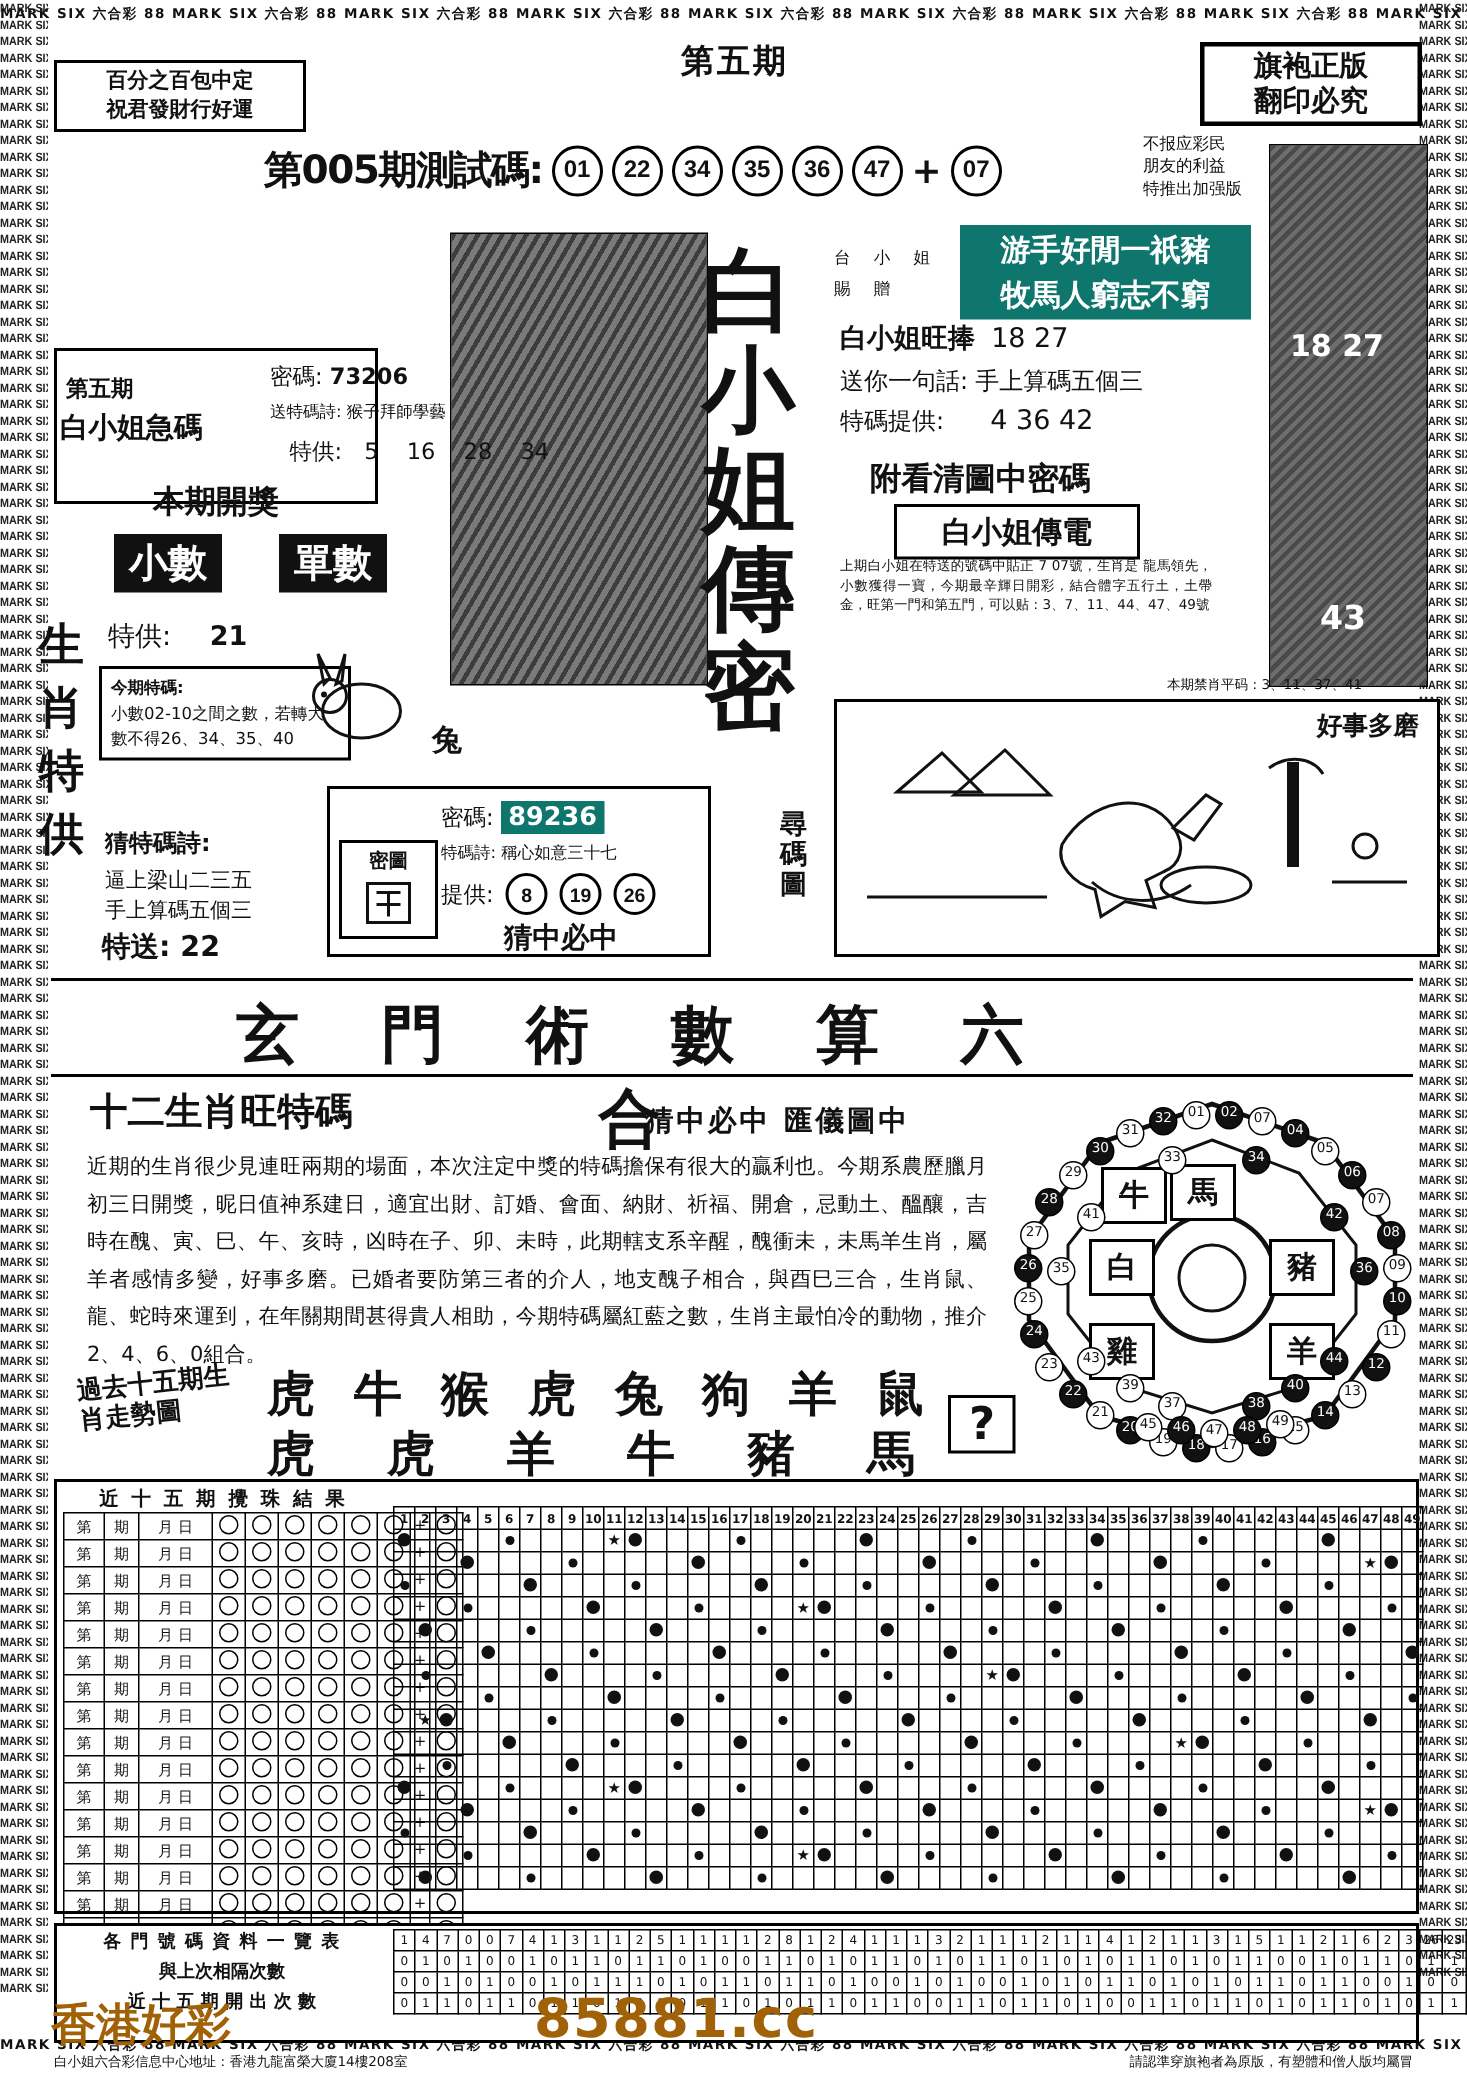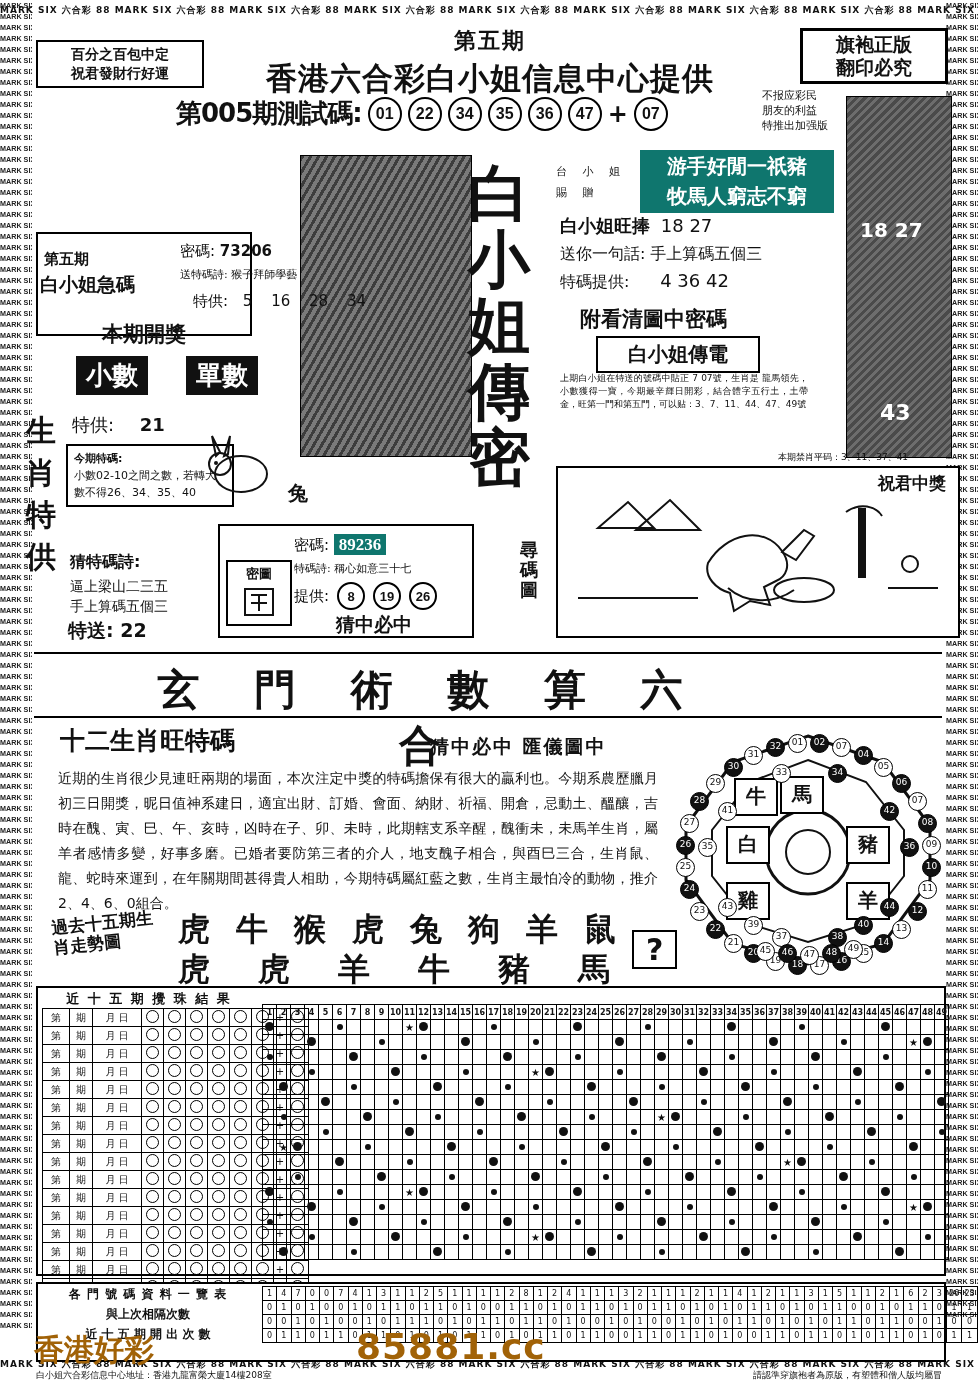--- a/index.html
+++ b/index.html
@@ -347,21 +347,20 @@
     <div>MARK SIX 六合彩 88</div>
 </div>
 
 <div class="abs promo-box" style="left:36px;top:40px;width:148px;">
   <div>百分之百包中定</div>
   <div>祝君發財行好運</div>
 </div>
 
 <div class="abs ctr" style="left:200px;top:26px;width:580px;">
   <div class="issue-top">第五期</div>
-  <div class="title-main" style="margin-top:2px;">香港六合彩白小姐信息中心提供</div>
 </div>
 
 <div class="abs stamp" style="left:800px;top:28px;width:130px;">
   <div>旗袍正版</div>
   <div>翻印必究</div>
 </div>
 
 <div class="abs testcode-row" style="left:176px;top:96px;">
   <span class="testcode-label">第005期測試碼:</span>
   <span class="ball">01</span>
@@ -413,21 +412,21 @@
   <span style="font-size:16px;">特碼提供:</span>
   <span style="font-size:18px;margin-left:26px;">4  36  42</span>
 </div>
 <div class="abs b" style="left:580px;top:305px;font-size:21px;">附看清圖中密碼</div>
 <div class="abs box b ctr" style="left:596px;top:336px;width:160px;font-size:20px;padding:3px 0;">白小姐傳電</div>
 
 <div class="abs tiny" style="left:560px;top:372px;width:248px;text-align:justify;line-height:13px;">上期白小姐在特送的號碼中貼正 7 07號，生肖是 龍馬領先，小數獲得一寶，今期最辛輝日開彩，結合體字五行土，土帶金，旺第一門和第五門，可以贴：3、7、11、44、47、49號</div>
 <div class="abs tiny" style="left:778px;top:452px;width:170px;">本期禁肖平码：3、11、37、41</div>
 
 <div class="abs box" style="left:556px;top:466px;width:400px;height:168px;">
-  <div class="b" style="position:absolute;right:12px;top:4px;font-size:17px;">祝君中獎</div>
+  <div class="b" style="position:absolute;right:12px;top:4px;font-size:17px;">好事多磨</div>
   <svg width="396" height="160" viewBox="0 0 396 160">
     <path d="M40 60 l30 -26 l26 26 z" fill="none" stroke="#111" stroke-width="2"></path>
     <path d="M78 62 l34 -30 l30 30 z" fill="none" stroke="#111" stroke-width="2"></path>
     <path d="M150 95 c18 -30 56 -38 74 -12 c10 14 4 26 -6 30 l-12 6 l6 18 l-20 -4 l-16 10 l-4 -18 c-14 -4 -26 -16 -22 -30z" fill="none" stroke="#111" stroke-width="2"></path>
     <path d="M224 84 l22 -22 l10 6 l-18 24z" fill="none" stroke="#111" stroke-width="2"></path>
     <path d="M170 120 c18 16 46 16 66 2" fill="none" stroke="#111" stroke-width="2"></path>
     <ellipse cx="246" cy="122" rx="30" ry="12" fill="none" stroke="#111" stroke-width="2"></ellipse>
     <path d="M300 40 l8 0 l0 70 l-8 0z" fill="#111"></path>
     <path d="M288 44 c14 -10 30 -6 36 4" fill="none" stroke="#111" stroke-width="2"></path>
     <path d="M20 130 l120 0" stroke="#111" stroke-width="2" fill="none"></path>
@@ -493,21 +492,21 @@
 <div class="abs box" style="left:218px;top:524px;width:252px;height:110px;"></div>
 <div class="abs box ctr b" style="left:226px;top:560px;width:62px;height:62px;font-size:13px;">
   <div style="margin-top:3px;">密圖</div>
   <svg width="40" height="34" viewBox="0 0 40 34" style="margin-top:2px;">
     <rect x="6" y="4" width="28" height="26" fill="none" stroke="#111" stroke-width="2"></rect>
     <path d="M12 10 l16 0 M12 18 l16 0 M20 10 l0 16" stroke="#111" stroke-width="2"></path>
   </svg>
 </div>
 <div class="abs kv" style="left:294px;top:534px;">
   <span>密碼:</span>
-  <span class="inv b" style="padding:1px 5px;font-size:17px;font-family:Liberation Serif, serif;">89236</span>
+  <span class="inv b" style="padding:1px 5px;font-size:17px;">89236</span>
 </div>
 <div class="abs small" style="left:294px;top:562px;">
   <span>特碼詩:</span>
   <span>稱心如意三十七</span>
 </div>
 <div class="abs" style="left:294px;top:582px;display:flex;align-items:center;gap:8px;">
   <span class="kv">提供:</span>
   <span class="ball" style="width:24px;height:24px;font-size:13px;">8</span>
   <span class="ball" style="width:24px;height:24px;font-size:13px;">19</span>
   <span class="ball" style="width:24px;height:24px;font-size:13px;">26</span>

